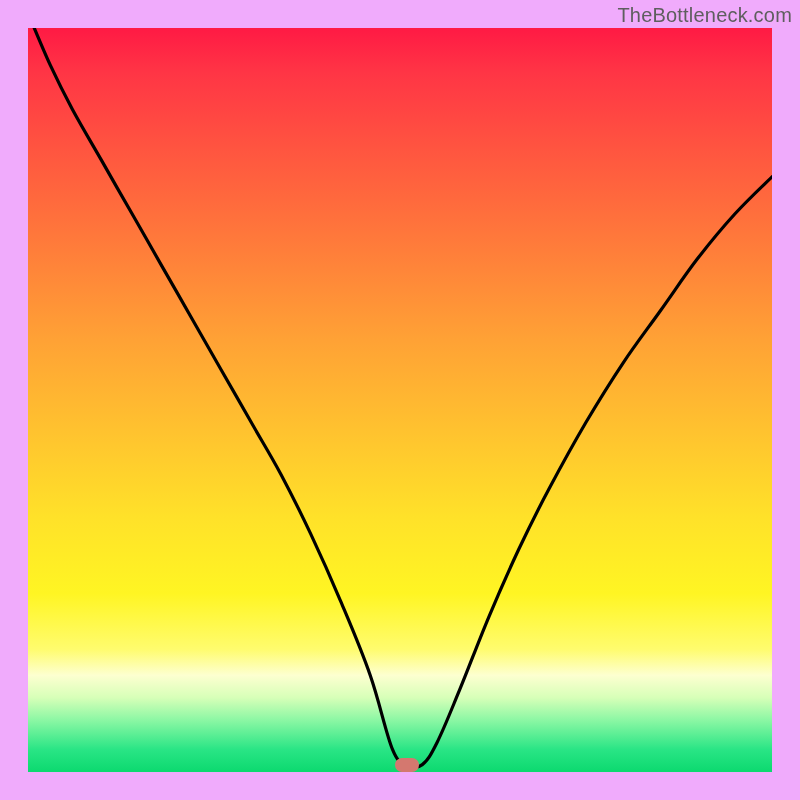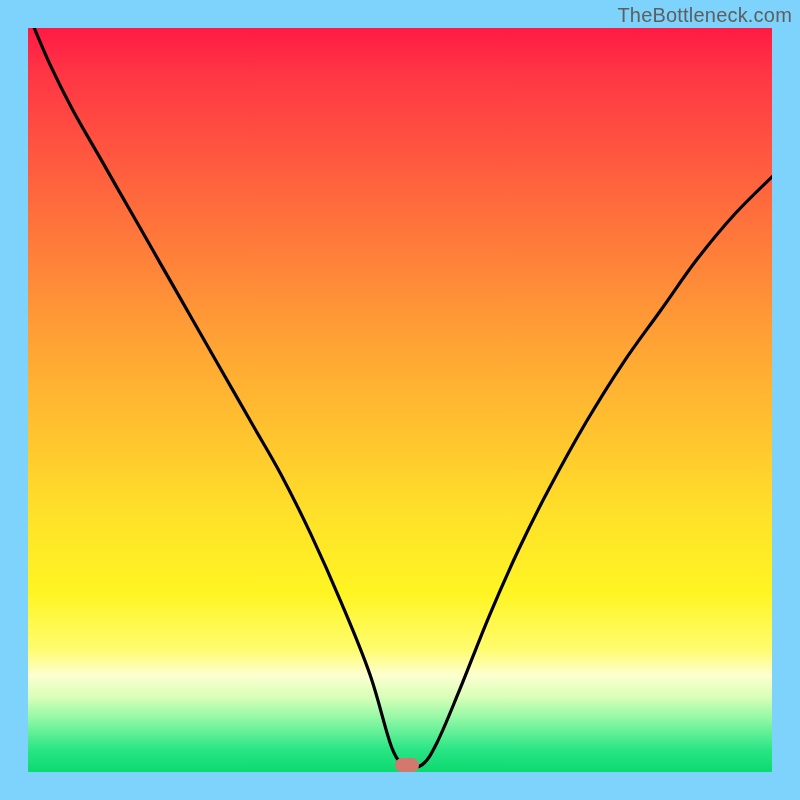--- a/index.html
+++ b/index.html
@@ -8,21 +8,21 @@
     width: 800px;
     height: 800px;
     background: #000;
     overflow: hidden;
     font-family: Arial, Helvetica, sans-serif;
   }
   .frame {
     position: relative;
     width: 800px;
     height: 800px;
-    background: #7dd3fc;
+    background: #f0abfc;
   }
   .plot-area {
     position: absolute;
     left: 28px;
     top: 28px;
     width: 744px;
     height: 744px;
     background: linear-gradient(
       to bottom,
       #ff1a44 0%,

